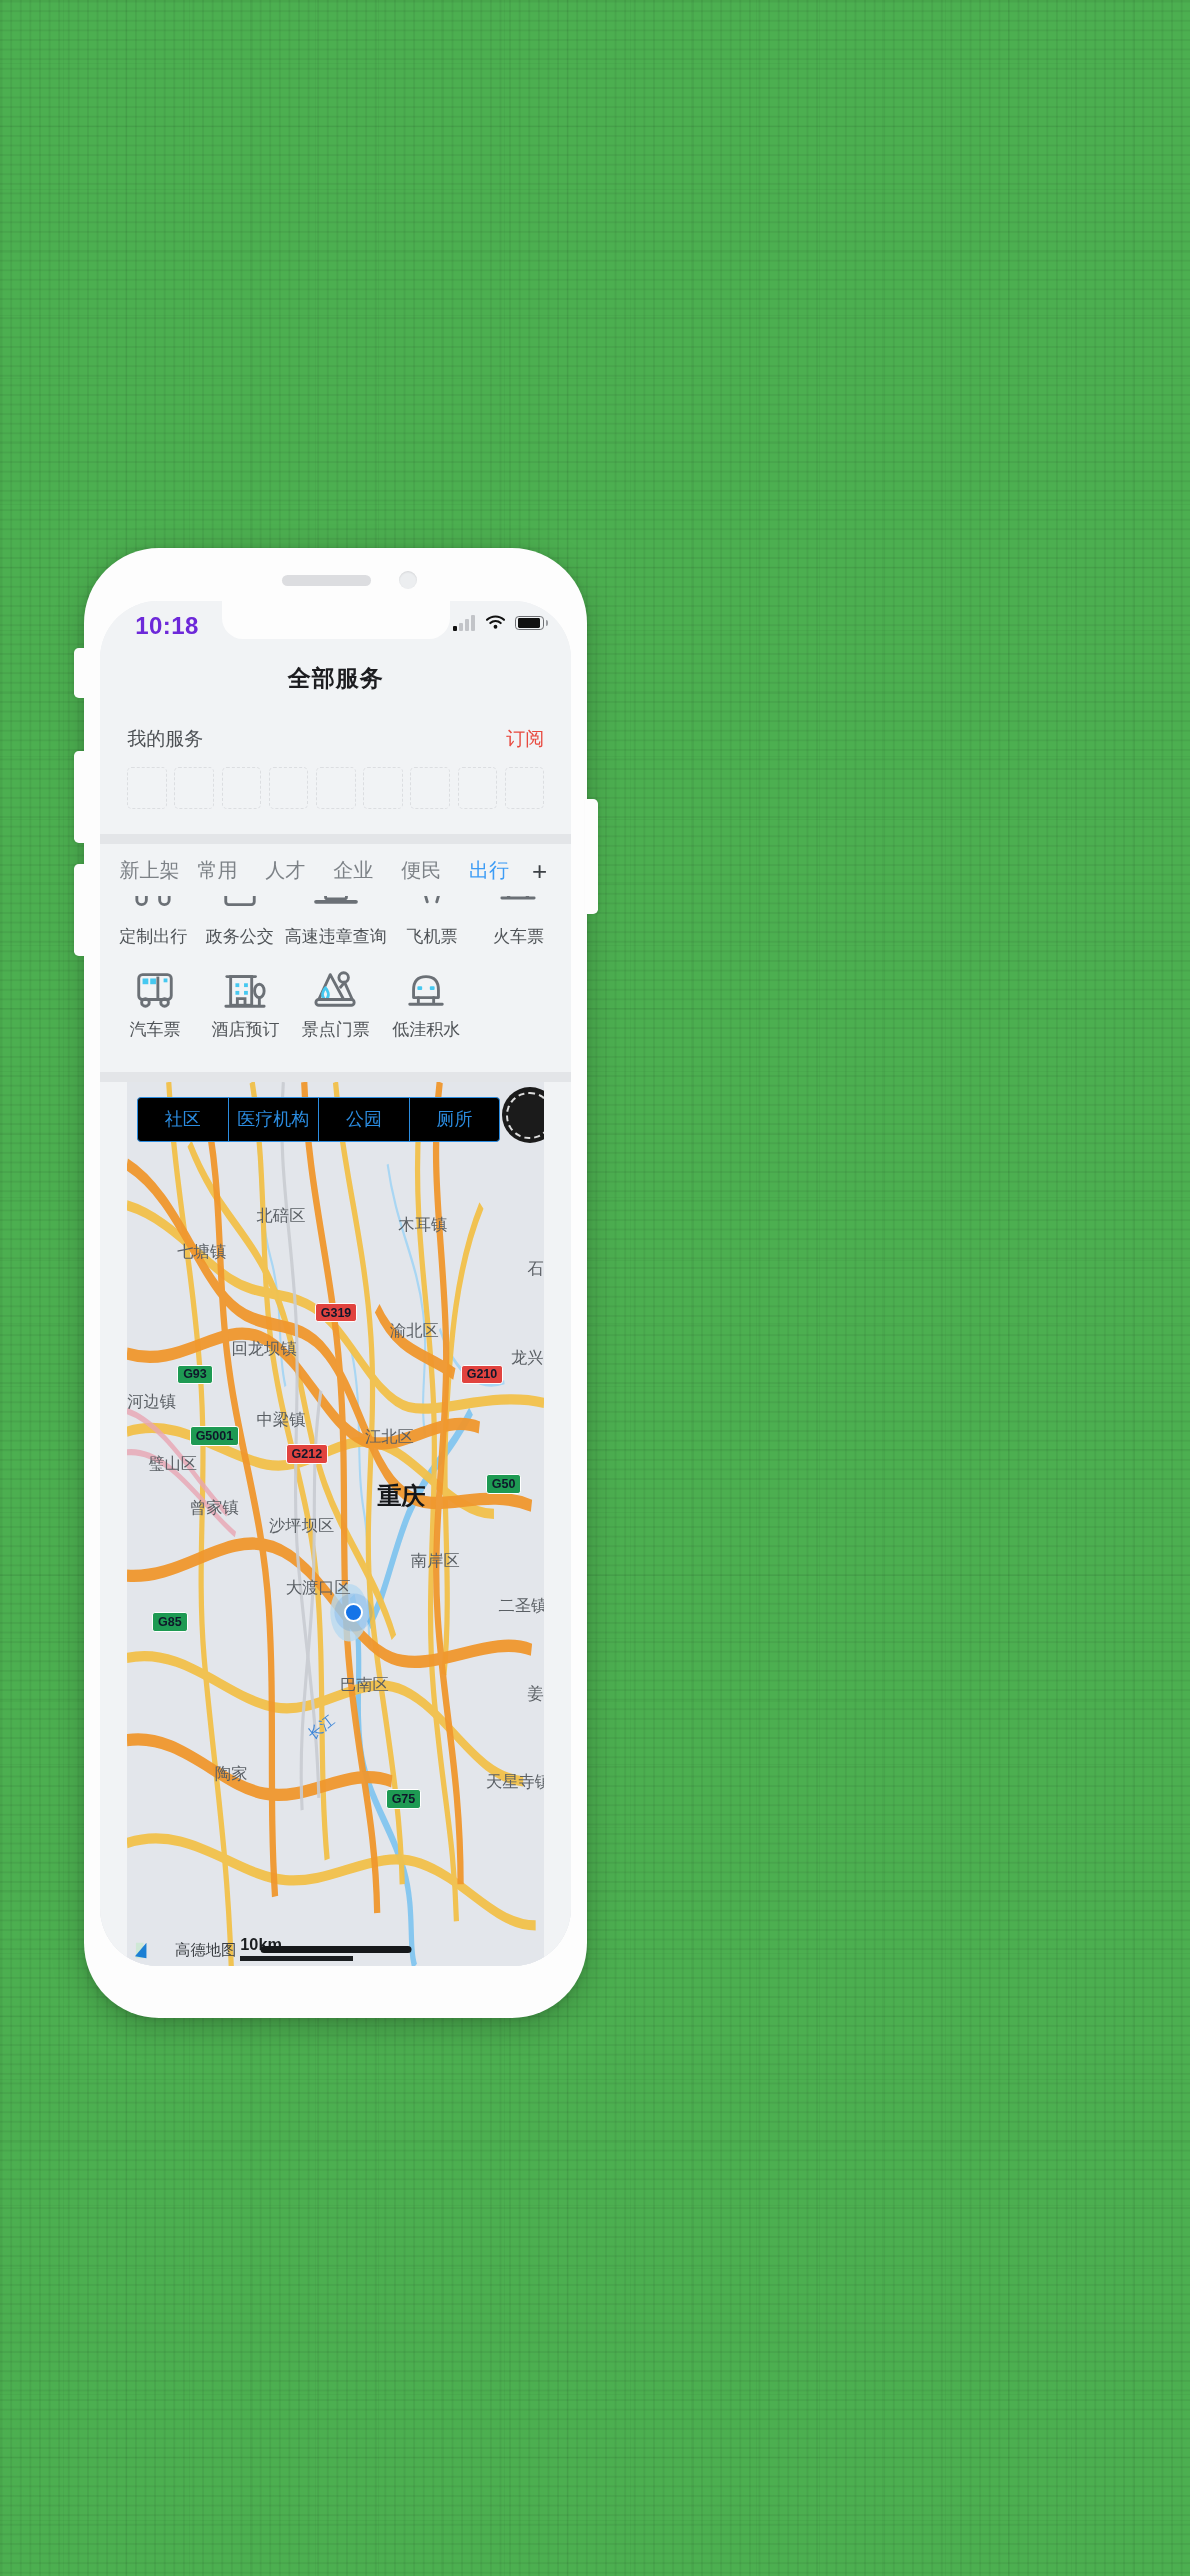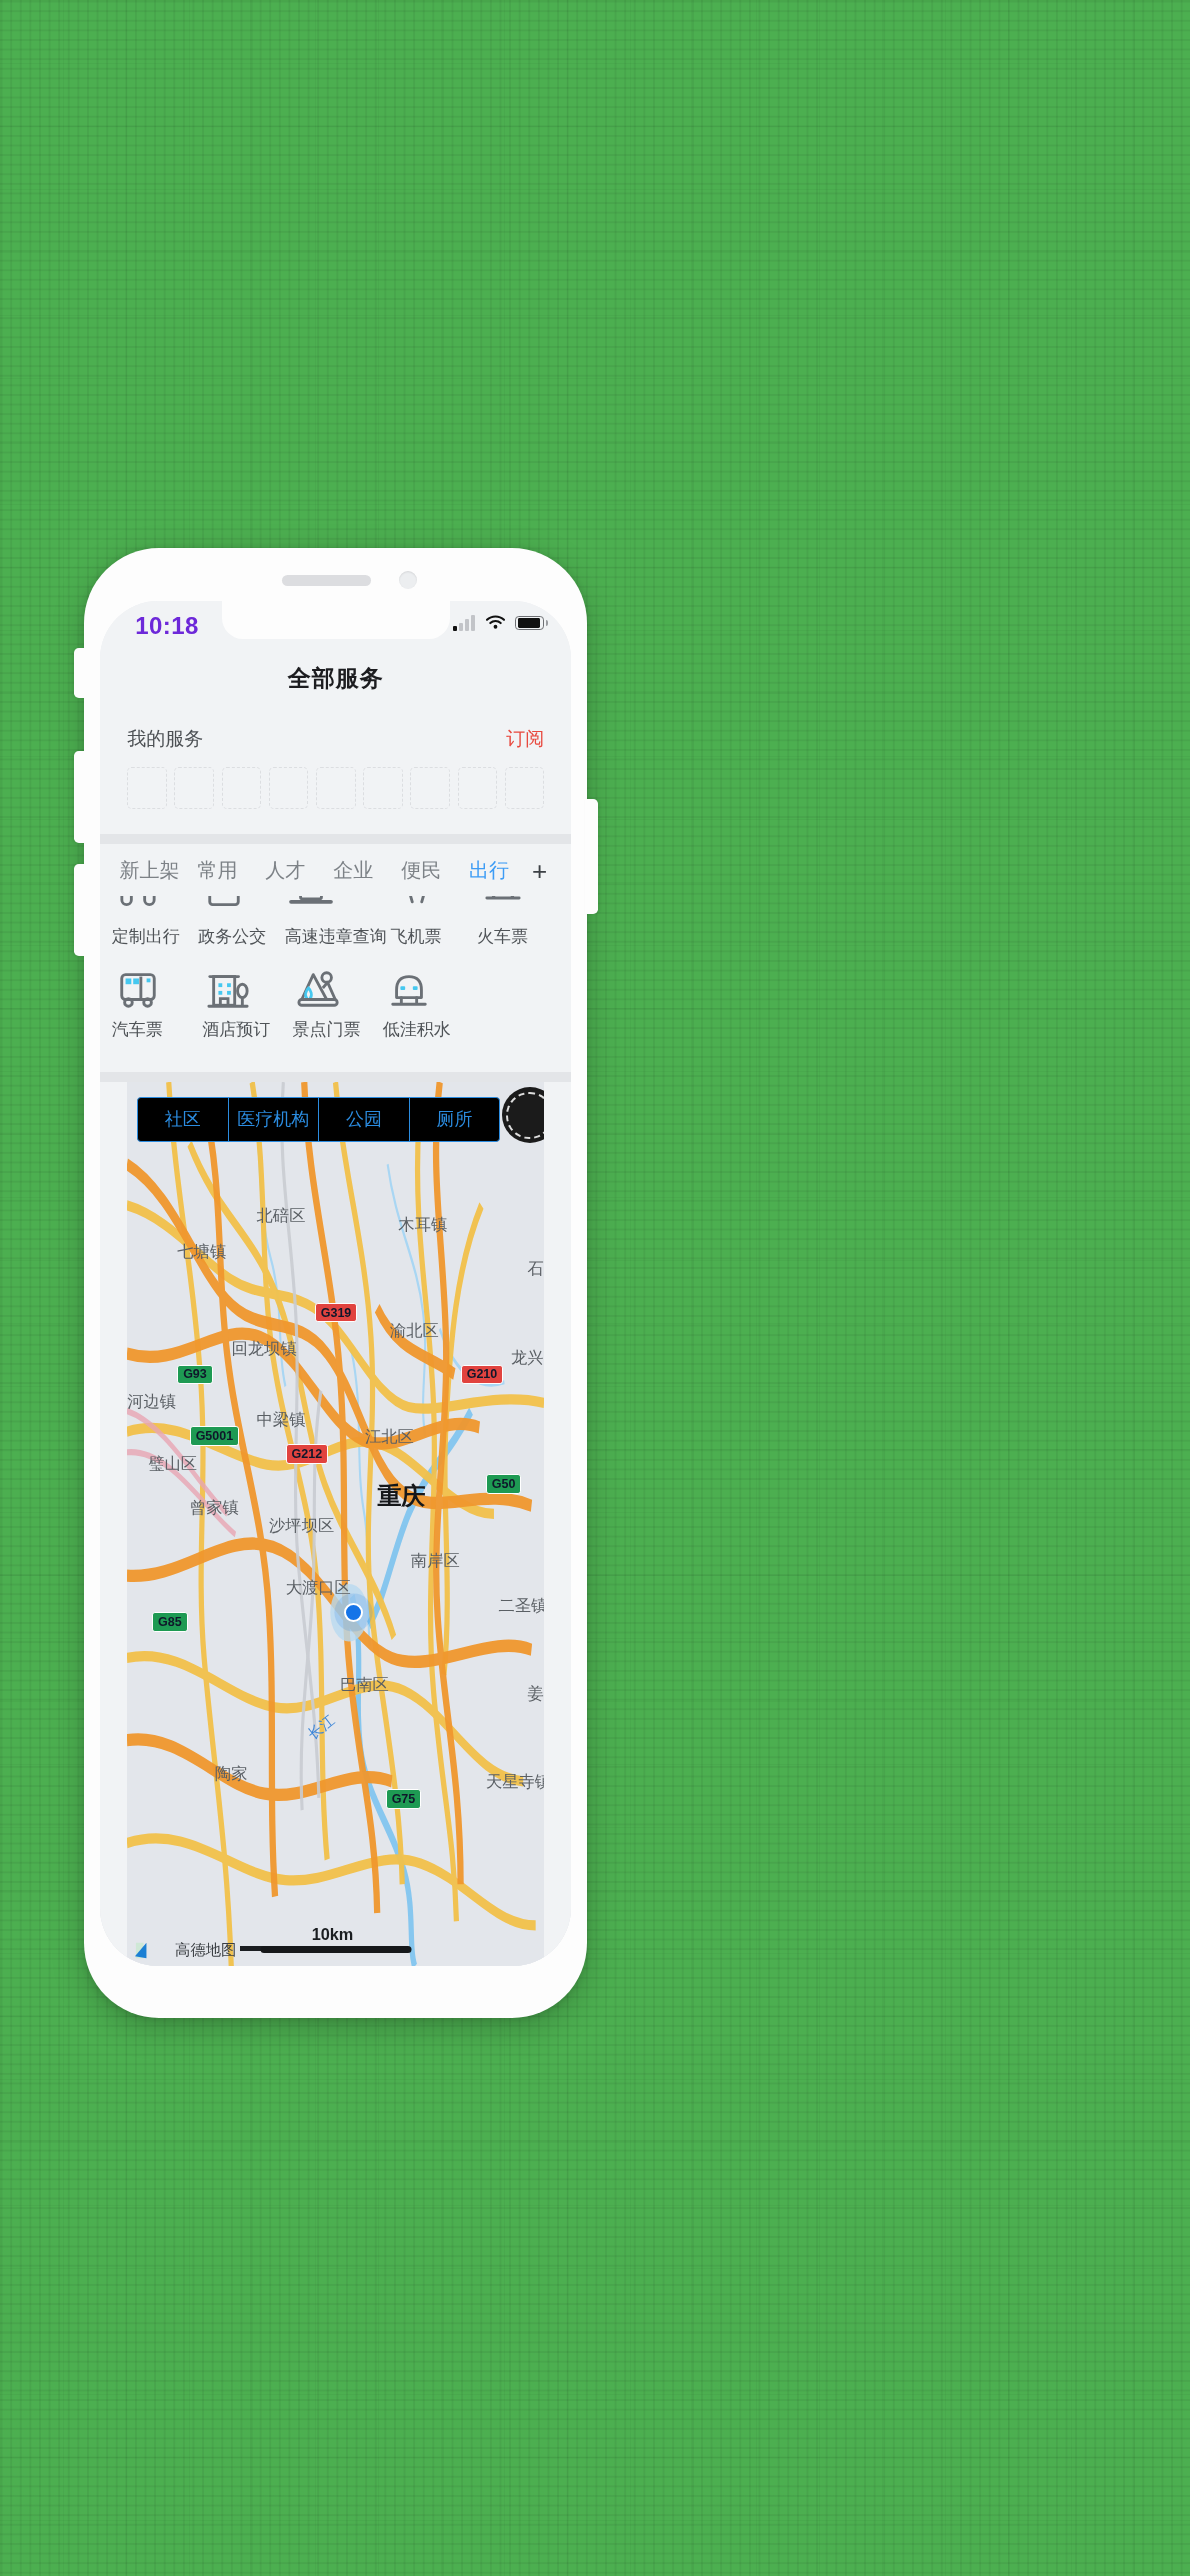--- a/index.html
+++ b/index.html
@@ -80,21 +80,21 @@
 
   
   .tabs{ display:flex; align-items:center; background:#f1f3f5; padding:13.4px 15.3px 9.6px 15.3px; gap:0; overflow:hidden;}
   .tab{ flex:1 1 0; text-align:center; font-size:20px; color:#7d8287; white-space:nowrap;}
   .tab.active{ color:#3d9cf5; font-weight:500; position:relative;}
   .tab-plus{ flex:0 0 33px; text-align:center; font-size:26px; color:#3c4045; line-height:1;}
 
   
   .grid{ background:#f1f3f5; padding:1.9px 9.6px 19px; }
   .grow{ display:flex; }
-  .cell{ flex:1 1 0; display:flex; flex-direction:column; gap:7.7px; padding:7.7px 1.9px 11.5px;}
+  .cell{ flex:1 1 0; display:flex; flex-direction:column; align-items:center; gap:7.7px; padding:7.7px 1.9px 11.5px;}
   .cell .ic{ width:52px; height:44px; display:flex; align-items:center; justify-content:center;}
   .cell .cl{ font-size:17px; color:#4f5357; white-space:nowrap;}
   .row1 .ic{ height:21px; align-items:flex-end; overflow:hidden;}
   .row1 .cell{ padding-top:0; }
 
   
   .mapsec{ background:#f1f3f5; flex:1 1 auto; display:flex; flex-direction:column; min-height:0;}
   .map-title{ padding:15.3px 27px 9.6px; font-size:19px; color:#8a8f94;}
   .mapwrap{ position:relative; margin:0 27px; flex:1 1 auto; min-height:0; background:#e2e5ea; overflow:hidden;}
   .map-svg{ position:absolute; inset:0; width:100%; height:100%;}
@@ -108,21 +108,21 @@
   .mloc{ position:absolute; width:19px;height:19px;border-radius:50%;background:#1574e8;border:2.9px solid #fff; box-shadow:0 0 0 9.6px rgba(21,116,232,.16);}
   .mlabel{ position:absolute; font-size:16.3px; color:#5a5f64; white-space:nowrap; font-weight:500;}
   .mlabel.city{ color:#15171a; font-size:24px; font-weight:700;}
   .mlabel.river{ color:#3d86d8; font-size:14.4px; transform:rotate(-38deg);}
   .shield{ position:absolute; font-size:12.5px; color:#0f172a; font-weight:700; padding:1.9px 4.8px; border-radius:2.9px; border:1.4px solid #fff; white-space:nowrap;}
   .shield.r{ background:#e1433f;}
   .shield.g{ background:#1e9a53;}
   .attrib{ position:absolute; left:5.8px; bottom:3.8px; display:flex; align-items:center; gap:17px; z-index:6;}
   .amap-logo{ width:25px;height:23px;position:relative;}
   .attrib .tx{ font-size:15.3px; color:#3a3e42;}
-  .scalebar{ position:absolute; left:113px; bottom:15px; z-index:6; text-align:right;}
+  .scalebar{ position:absolute; left:113px; bottom:5px; z-index:6; text-align:left;}
   .scalebar .sv{ font-size:16.3px; font-weight:700; color:#1b1e21;}
   .scalebar .sl{ height:4.8px; background:#1b1e21; width:113px; margin-top:1.9px;}
 
   
   .tabbar{ flex:0 0 92px; background:#e9ebee; border-top:1.9px solid #dcdee1; display:flex; align-items:flex-start; padding-top:11.5px;}
   .tb{ flex:1 1 0; display:flex; flex-direction:column; align-items:center; gap:6.7px;}
   .tb .tl{ font-size:18px; color:#6d7176;}
   .tb.active .tl{ color:#ef5a28;}
   .home-ind{ position:absolute; left:50%; transform:translateX(-50%); bottom:13.4px; width:151px; height:6.7px; background:#16181a; border-radius:3.8px; z-index:9;}
 </style>

